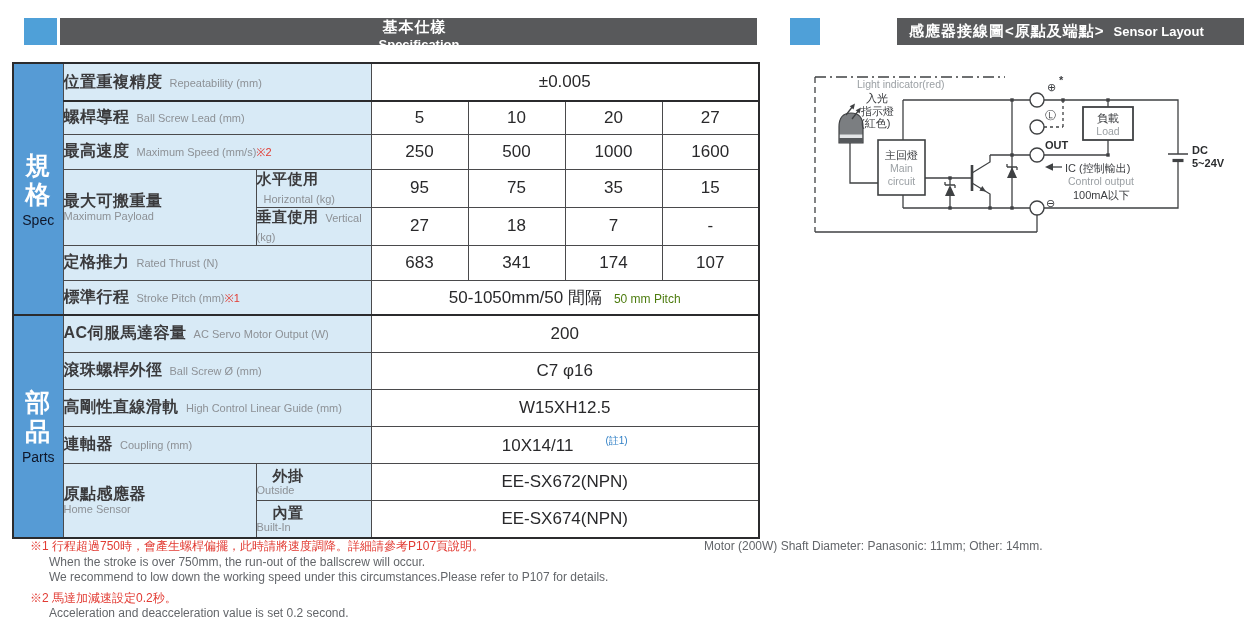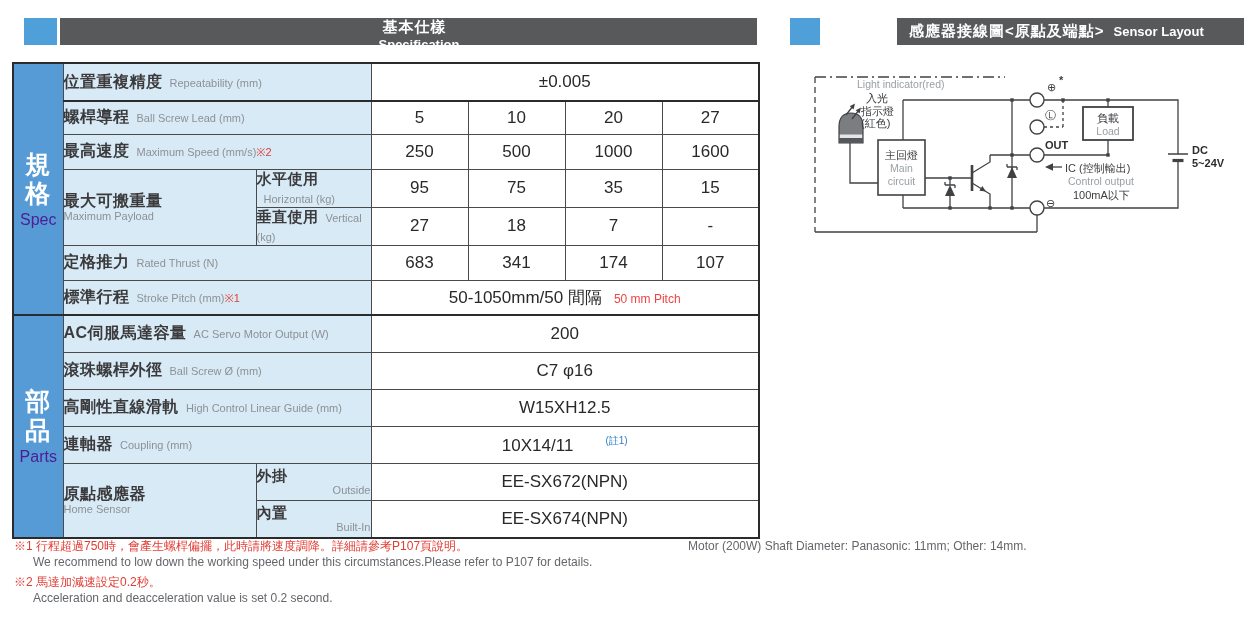--- a/index.html
+++ b/index.html
@@ -19,38 +19,38 @@
 
   
   #spec{position:absolute;left:12px;top:62px;border-collapse:collapse;
         table-layout:fixed;width:746px;border:2px solid #2b2b2d;}
   #spec td{border:1px solid #4a4a4c;padding:0;overflow:hidden;vertical-align:middle;}
   #spec td.bt2{border-top:2px solid #2b2b2d;}
   tr.r38{height:38px;} tr.r33{height:33px;} tr.r35{height:35px;} tr.r37{height:37px;}
 
   td.vh{background:#569bd5;text-align:center;color:#fff;}
   .vh .c{font-size:25px;font-weight:bold;line-height:29px;letter-spacing:1px;}
-  .vh .e{font-size:16px;color:#4c1d95;margin-top:3px;}
+  .vh .e{font-size:14px;color:#0f172a;margin-top:3px;}
 
   td.lbl, td.sub{background:#d8eaf6;padding-left:9px;margin-top:12px;}
   .zh{font-size:16px;color:#3b3b3d;font-weight:bold;letter-spacing:0.5px;}
   .en{font-size:11px;color:#8d9196;margin-left:7px;font-weight:normal;}
   .mark{font-size:11px;color:#e23b33;font-weight:normal;}
   .stack .zh{display:block;line-height:19px;}
   .stack .en{display:block;margin-left:0;line-height:13px;}
   td.sub .zh{font-size:15px;}
-  td.sub.stack .zh{line-height:16px;}
-  td.sub.stack .en{line-height:12px;text-align:right;}
+  td.sub.stack .zh{line-height:16px;padding-left:16px;}
+  td.sub.stack .en{line-height:12px;}
 
   td.val{background:#fff;text-align:center;font-size:17px;color:#29292b;}
-  .vsub{font-size:12px;color:#ef4444;margin-left:12px;}
+  .vsub{font-size:12px;color:#4d7c0f;margin-left:12px;}
   sup.bnote{color:#2f7fc5;font-size:10px;margin-left:32px;}
 
   
-  .fn{position:absolute;top:539px;font-size:12px;line-height:15.5px;}
+  .fn{position:absolute;top:539px;font-size:12px;line-height:15.5px;margin-left:16px;}
   #fn-left{left:14px;width:640px;}
   #fn-right{left:662px;width:578px;}
   .fn-red{color:#e23b33;}
   .fn-blue{color:#2f7fc5;}
   .fn-gray{color:#63666a;padding-left:19px;}
   .fn-gap{margin-top:5px;}
   #fn-right .fn-gray{padding-left:26px;}
 
   
   #diagram{position:absolute;left:800px;top:55px;}
@@ -300,19 +300,20 @@
   <text class="dtx" x="265" y="117">IC (控制輸出)</text>
   <text class="gtx" x="268" y="130">Control output</text>
   <text class="dtx" x="273" y="143.5">100mA以下</text>
   <text class="dtx" x="246" y="152" font-size="13">⊖</text>
   <text class="btx" x="392" y="99" font-size="11.5">DC</text>
   <text class="btx" x="392" y="112" font-size="11.5">5~24V</text>
 </svg>
 
 <div id="fn-left" class="fn">
   <div class="fn-red">※1 行程超過750時，會產生螺桿偏擺，此時請將速度調降。詳細請參考P107頁說明。</div>
+  <div class="fn-gray">When the stroke is over 750mm, the run-out of the ballscrew will occur.</div>
   <div class="fn-gray">We recommend to low down the working speed under this circumstances.Please refer to P107 for details.</div>
   <div class="fn-red fn-gap">※2 馬達加減速設定0.2秒。</div>
   <div class="fn-gray">Acceleration and deacceleration value is set 0.2 second.</div>
 </div>
 <div id="fn-right" class="fn">
   <div class="fn-gray">Motor (200W) Shaft Diameter: Panasonic: 11mm; Other: 14mm.</div>
 </div>
 
 </body></html>

